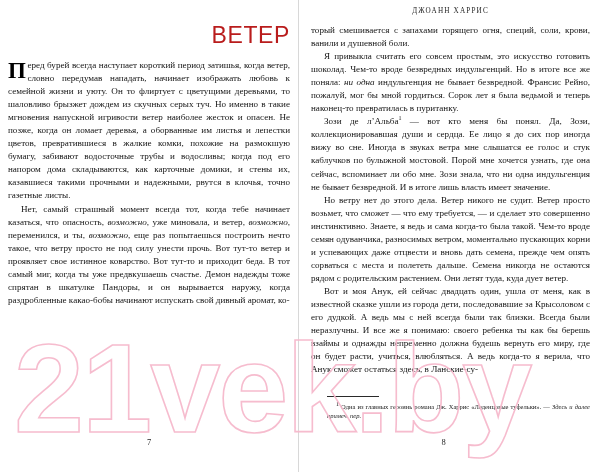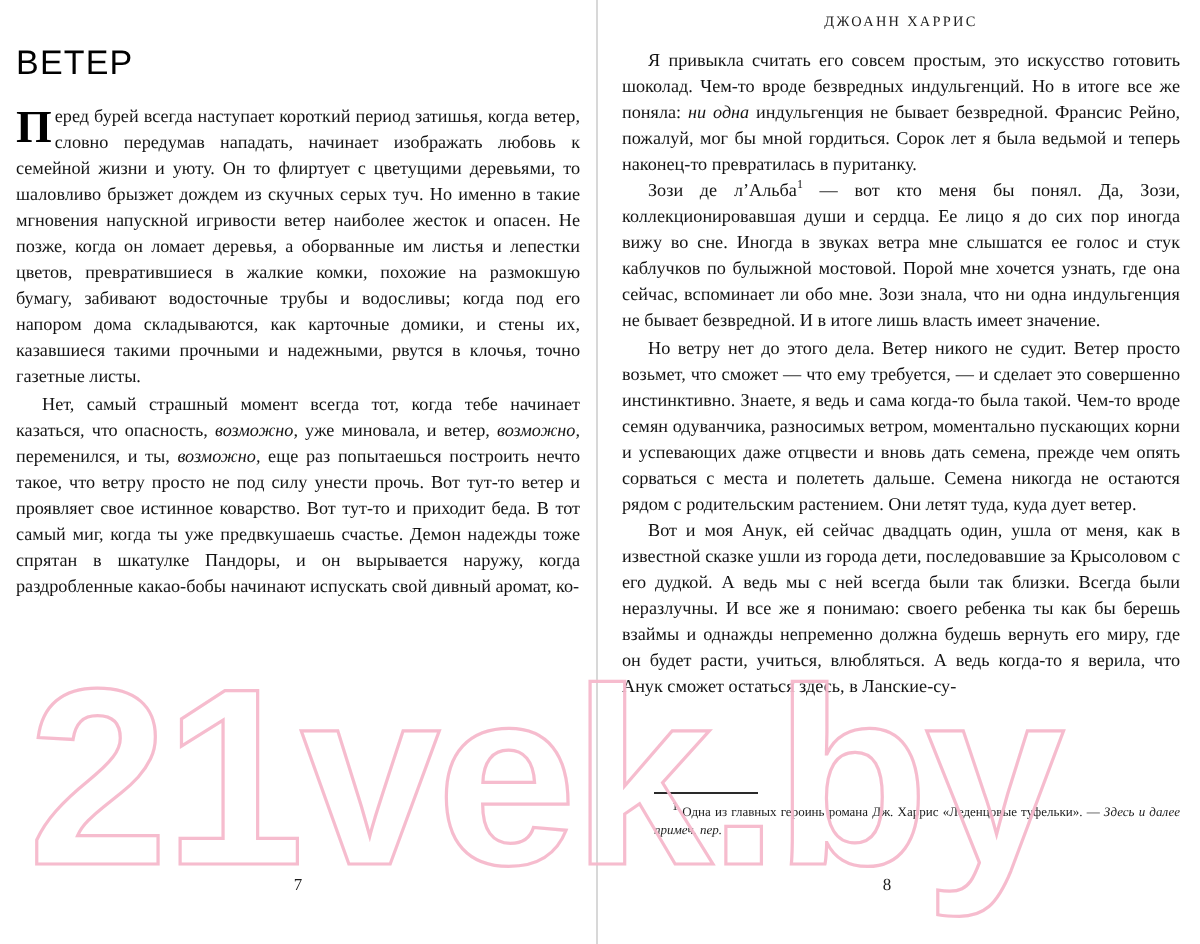--- a/index.html
+++ b/index.html
@@ -43,26 +43,26 @@
     font-family: "Liberation Serif", "DejaVu Serif", serif;
     font-size: 7.2px;
     letter-spacing: 1.15px;
     color: #1c1c1c;
     padding-top: 7px;
     white-space: nowrap;
   }
 
   
   .part-title {
-    text-align: left;
-    font-family: "Liberation Sans", "DejaVu Sans", sans-serif;
-    font-size: 17px;
+    text-align: right;
+    font-family: "Liberation Sans", "DejaVu Sans", sans-serif;
+    font-size: 23px;
     font-weight: 400;
     letter-spacing: 0.6px;
-    color: #000000;
+    color: #b91c1c;
     margin-top: 22px;
   }
   .chapter-title {
     text-align: center;
     font-family: "Liberation Sans", "DejaVu Sans", sans-serif;
     font-size: 14.5px;
     font-weight: 700;
     color: #111111;
     margin-top: 66px;
   }
@@ -194,20 +194,21 @@
 
     <div class="folio">7</div>
   </div>
 
   <div class="page page-right">
 
     <div class="running-head">ДЖОАНН ХАРРИС</div>
 
     <div class="body-col">
 
+      <p class="no-indent"><span>торый смешивается с запахами горящего огня, специй, соли, крови, ванили и душевной боли.</span></p>
 
       <p><span>Я привыкла считать его совсем простым, это искусство готовить шоколад. Чем-то вроде безвредных индульгенций. Но в итоге все же поняла: </span><span class="it">ни одна</span><span> индульгенция не бывает безвредной. Франсис Рейно, пожалуй, мог бы мной гордиться. Сорок лет я была ведьмой и теперь наконец-то превратилась в пуританку.</span></p>
 
       <p><span>Зози де л’Альба</span><sup class="fn-ref">1</sup><span> — вот кто меня бы понял. Да, Зози, коллекционировавшая души и сердца. Ее лицо я до сих пор иногда вижу во сне. Иногда в звуках ветра мне слышатся ее голос и стук каблучков по булыжной мостовой. Порой мне хочется узнать, где она сейчас, вспоминает ли обо мне. Зози знала, что ни одна индульгенция не бывает безвредной. И в итоге лишь власть имеет значение.</span></p>
 
       <p><span>Но ветру нет до этого дела. Ветер никого не судит. Ветер просто возьмет, что сможет — что ему требуется, — и сделает это совершенно инстинктивно. Знаете, я ведь и сама когда-то была такой. Чем-то вроде семян одуванчика, разносимых ветром, моментально пускающих корни и успевающих даже отцвести и вновь дать семена, прежде чем опять сорваться с места и полететь дальше. Семена никогда не остаются рядом с родительским растением. Они летят туда, куда дует ветер.</span></p>
 
       <p><span>Вот и моя Анук, ей сейчас двадцать один, ушла от меня, как в известной сказке ушли из города дети, последовавшие за Крысоловом с его дудкой. А ведь мы с ней всегда были так близки. Всегда были неразлучны. И все же я понимаю: своего ребенка ты как бы берешь взаймы и однажды непременно должна будешь вернуть его миру, где он будет расти, учиться, влюбляться. А ведь когда-то я верила, что Анук сможет остаться здесь, в Ланские-су-</span></p>
 
     </div>

